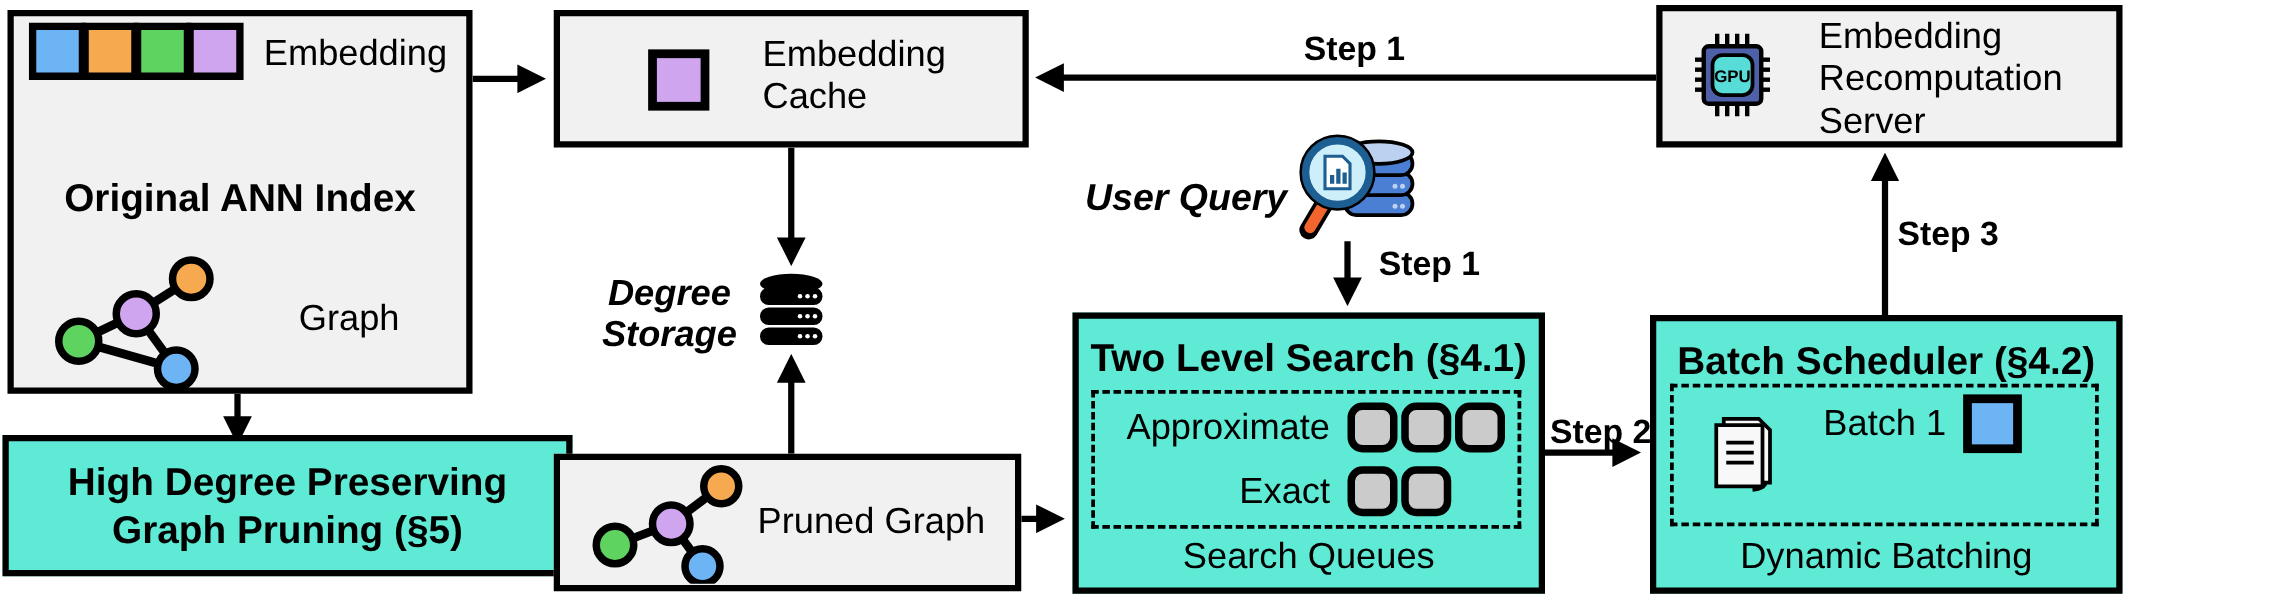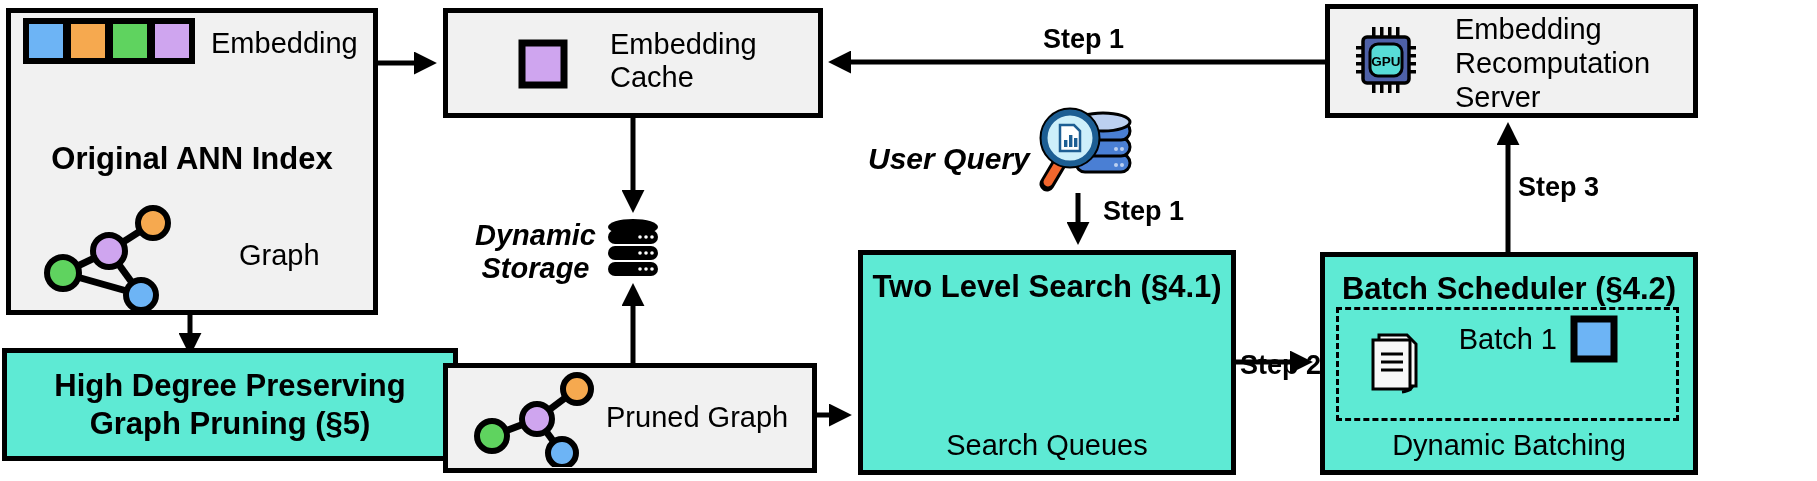--- a/index.html
+++ b/index.html
@@ -83,21 +83,21 @@
     <svg class="abs" style="left:70px;top:26px;" width="50" height="50" viewBox="0 0 50 50">
       <rect x="4" y="4" width="42" height="42" stroke="#000" stroke-width="7" fill="#cfa5ef"></rect>
     </svg>
     <div class="abs" style="left:162px;top:15px;">
       <div class="lbl">Embedding</div>
       <div class="lbl">Cache</div>
     </div>
   </div>
 
   <div class="abs center bold" style="left:473px;top:219px;width:125px;font-size:29px;line-height:33px;">
-    <div>Dynamic</div>
+    <div>Degree</div>
     <div>Storage</div>
   </div>
   <svg class="abs" style="left:606px;top:218px;" width="54" height="60" viewBox="0 0 54 60">
     <ellipse cx="27" cy="9" rx="25" ry="8" fill="#000"></ellipse>
     <rect x="2" y="12" width="50" height="14" rx="7" fill="#000"></rect>
     <rect x="2" y="28" width="50" height="14" rx="7" fill="#000"></rect>
     <rect x="2" y="44" width="50" height="14" rx="7" fill="#000"></rect>
     <g fill="#fff">
       <circle cx="34" cy="19" r="1.8"></circle>
         <circle cx="40" cy="19" r="1.8"></circle>
@@ -154,23 +154,40 @@
     <g fill="#1d5e93">
       <rect x="26" y="48" width="3.4" height="7"></rect>
       <rect x="31" y="43" width="3.4" height="12"></rect>
       <rect x="36" y="46" width="3.4" height="9"></rect>
     </g>
   </svg>
   <div class="abs step" style="left:1103px;top:196px;">Step 1</div>
 
   <div class="box dark" style="left:858px;top:250px;width:378px;height:225px;">
     <div class="abs title31 center" style="left:0;right:0;top:14px;">Two Level Search (§4.1)</div>
+    <div class="dashed" style="left:10px;top:57px;width:344px;height:111px;">
+      <div class="slotrow" style="left:0;top:5px;width:330px;height:44px;">
+        <div class="lbl" style="position:absolute;left:0;width:188px;text-align:right;">Approximate</div>
+        <div style="position:absolute;left:199px;display:flex;">
+          <span class="slot"></span>
+          <span class="slot"></span>
+          <span class="slot"></span>
+        </div>
+      </div>
+      <div class="slotrow" style="left:0;top:56px;width:330px;height:44px;">
+        <div class="lbl" style="position:absolute;left:0;width:188px;text-align:right;">Exact</div>
+        <div style="position:absolute;left:199px;display:flex;">
+          <span class="slot"></span>
+          <span class="slot"></span>
+        </div>
+      </div>
+    </div>
     <div class="abs lbl center" style="left:0;right:0;bottom:8px;">Search Queues</div>
   </div>
-  <div class="abs step" style="left:1240px;top:330px;margin-top:20px;">Step 2</div>
+  <div class="abs step" style="left:1240px;top:330px;">Step 2</div>
 
   <div class="box dark" style="left:1320px;top:252px;width:378px;height:223px;">
     <div class="abs title31 center" style="left:0;right:0;top:14px;">Batch Scheduler (§4.2)</div>
     <div class="dashed" style="left:11px;top:50px;width:343px;height:114px;">
       <svg class="abs" style="left:26px;top:22px;" width="58" height="66" viewBox="0 0 58 66">
         <g fill="#f8f8f8" stroke="#000" stroke-width="3">
           <path d="M14,3 h28 l9,9 v42 h-37 z"></path>
           <path d="M37,60 c8,-1 10,-3 11,-7" fill="none"></path>
           <path d="M8,8 h37 v49 h-37 z"></path>
         </g>

